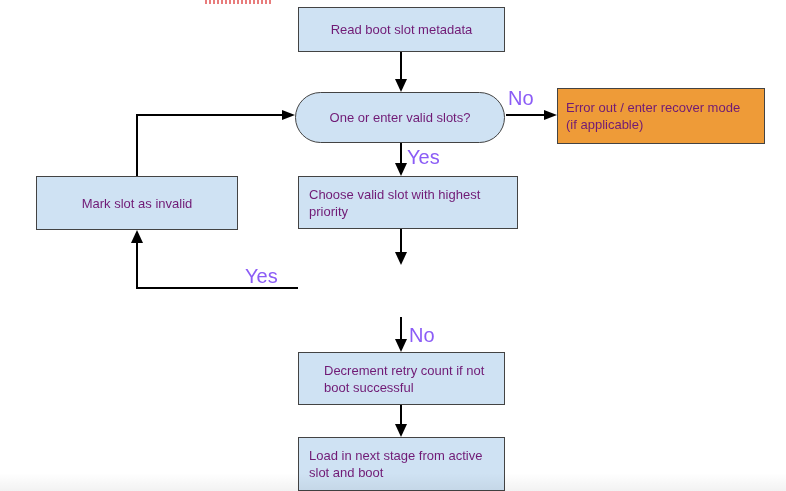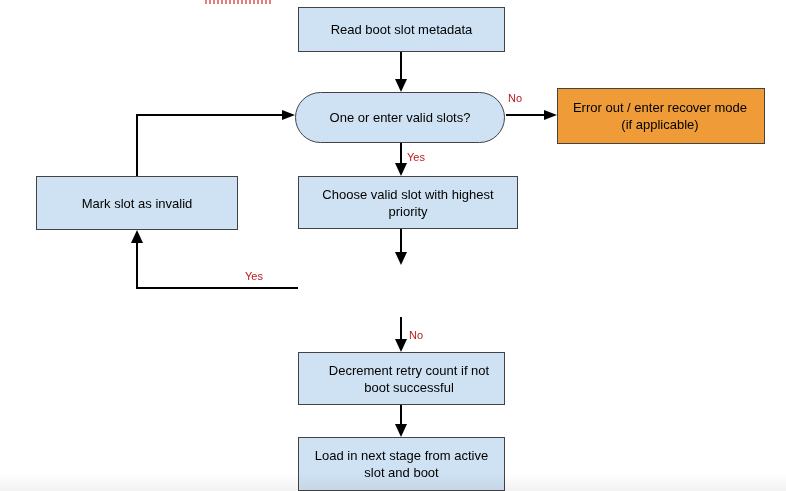--- a/index.html
+++ b/index.html
@@ -14,40 +14,40 @@
     height: 491px;
     background: #ffffff;
     overflow: hidden;
   }
   .node {
     position: absolute;
     box-sizing: border-box;
     display: flex;
     align-items: center;
     justify-content: center;
-    text-align: center;
+    text-align: left;
     font-size: 13px;
     line-height: 17px;
-    color: #000000;
+    color: #701a75;
     border: 1.5px solid #434343;
     background: #cfe2f3;
     padding: 2px 10px;
   }
   .decision {
     border-radius: 26px;
   }
   .error-node {
     background: #ee9b38;
     padding-left: 8px;
   }
   .edge-label {
     position: absolute;
-    font-size: 11px;
+    font-size: 20px;
     line-height: 16px;
-    color: #b91c1c;
+    color: #8b5cf6;
     white-space: nowrap;
   }
   .vline, .hline {
     position: absolute;
     background: #000000;
   }
   .vline { width: 2px; }
   .hline { height: 2px; }
   .arrow {
     position: absolute;

